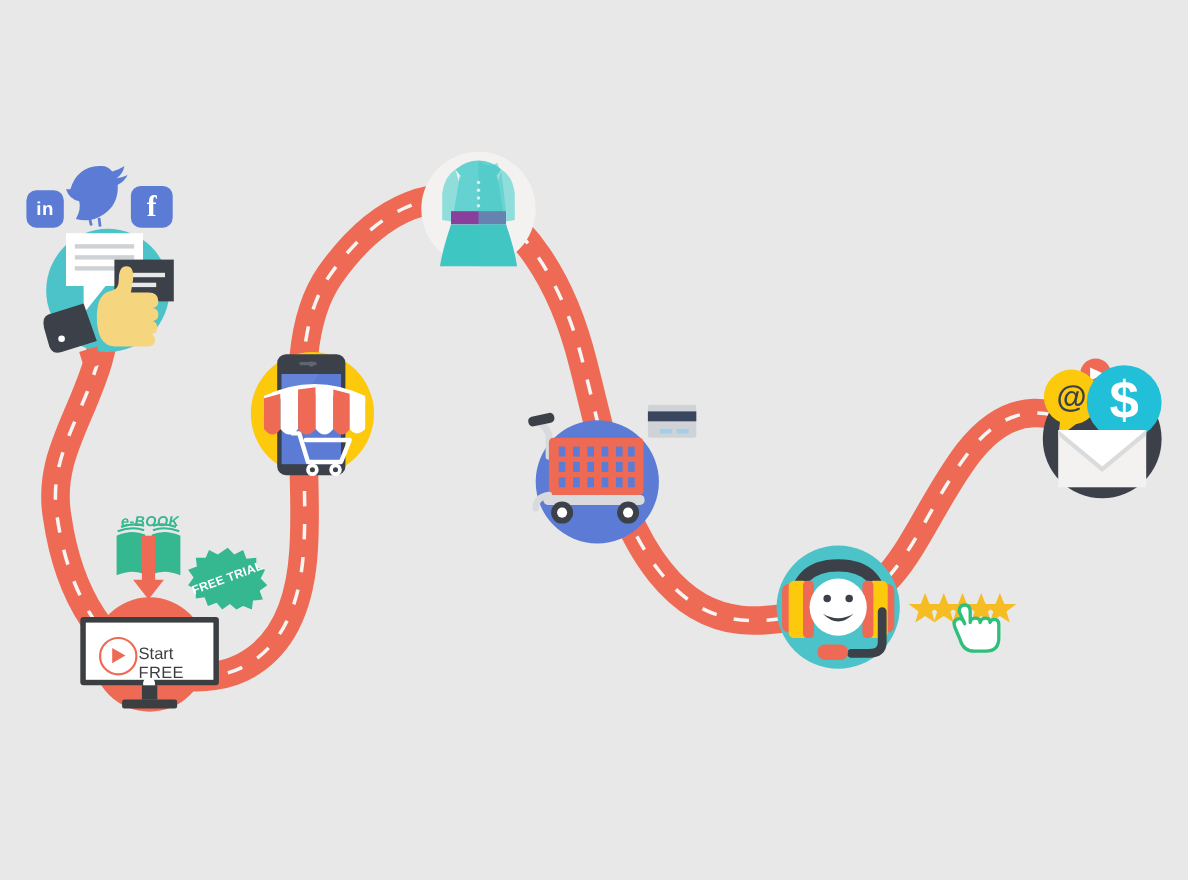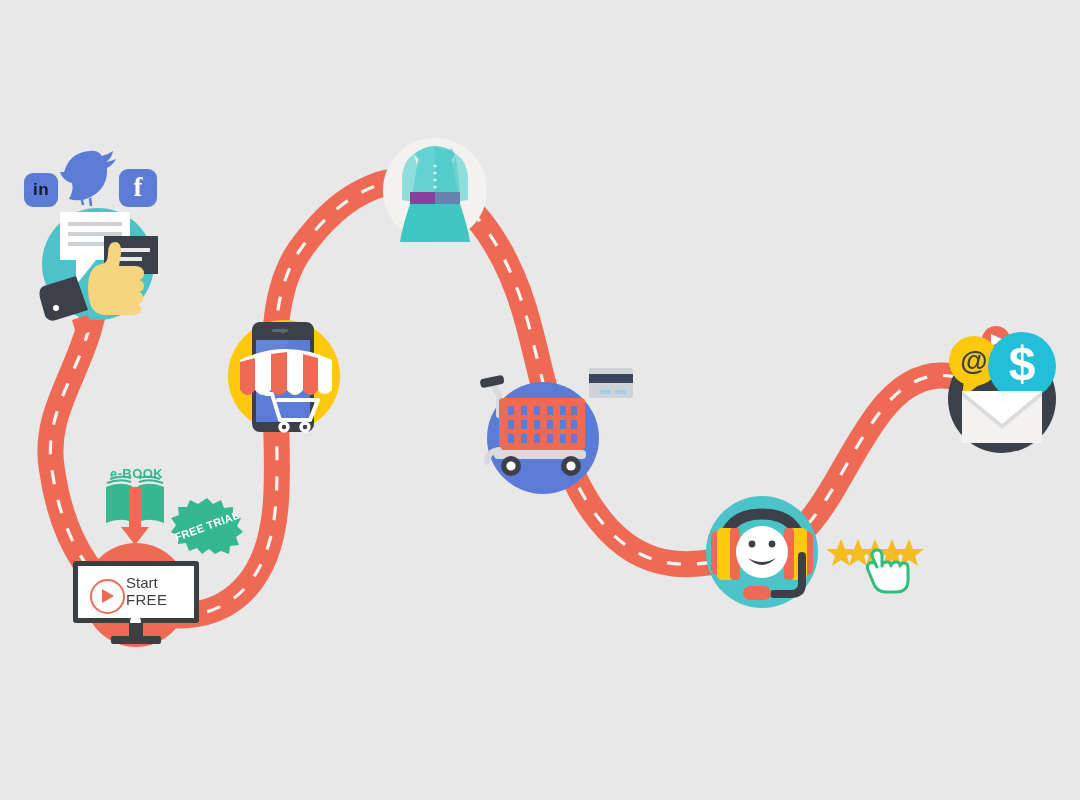--- a/index.html
+++ b/index.html
@@ -10,37 +10,37 @@
     overflow:hidden;
   }
   #stage{position:relative;width:1080px;height:800px;overflow:hidden;background:#e8e8e8;}
   .layer{position:absolute;left:0;top:0;width:1080px;height:800px;}
   .node{position:absolute;}
   .lbl{position:absolute;white-space:nowrap;}
 
   
   #social-circle{left:42px;top:208px;width:112px;height:112px;border-radius:50%;background:#4bc3c8;}
   #li-badge{left:24px;top:173px;width:34px;height:34px;border-radius:9px;background:#5b7bd5;
-            color:#0f172a;font-size:17px;font-weight:bold;text-align:center;line-height:34px;letter-spacing:.5px;}
+            color:#ffffff;font-size:17px;font-weight:bold;text-align:center;line-height:34px;letter-spacing:.5px;}
   #fb-badge{left:119px;top:169px;width:38px;height:38px;border-radius:9px;background:#5b7bd5;
             color:#fff;font-size:27px;font-weight:bold;text-align:center;line-height:36px;font-family:"Liberation Serif",serif;}
 
   
-  #ebook-label{left:110px;top:466px;color:#35b78f;font-size:13px;font-weight:bold;letter-spacing:.4px;}
+  #ebook-label{left:110px;top:466px;color:#35b78f;font-size:13px;font-weight:bold;letter-spacing:.4px;font-style:italic;}
   #freetrial{left:169px;top:497px;width:76px;height:58px;}
   #freetrial .txt{position:absolute;left:0;top:0;width:76px;height:58px;display:flex;align-items:center;
      justify-content:center;color:#fff;font-size:11px;font-weight:bold;letter-spacing:.3px;transform:rotate(-20deg);}
   #monitor{left:73px;top:561px;width:126px;height:84px;}
   #mon-screen{position:absolute;left:0;top:0;width:126px;height:62px;background:#3c3f41;border-radius:3px;}
   #mon-inner{position:absolute;left:5px;top:5px;width:116px;height:52px;background:#fff;}
   #mon-dot{position:absolute;left:57px;top:55px;width:11px;height:11px;border-radius:50%;background:#fff;}
   #mon-neck{position:absolute;left:56px;top:62px;width:14px;height:13px;background:#3c3f41;}
   #mon-base{position:absolute;left:38px;top:75px;width:50px;height:8px;border-radius:2px;background:#3c3f41;}
   #demo-text{position:absolute;left:48px;top:8px;color:#3c3f41;font-size:15px;line-height:17px;}
-  #demo-text .l1{display:block;}
+  #demo-text .l1{display:block;margin-top:12px;}
   #demo-text .l2{display:block;letter-spacing:.3px;}
   #play-ring{position:absolute;left:12px;top:13px;width:31px;height:31px;border-radius:50%;border:2px solid #ef6a54;}
   #play-tri{position:absolute;left:10px;top:8px;width:0;height:0;border-left:12px solid #ef6a54;
             border-top:7px solid transparent;border-bottom:7px solid transparent;}
 
   
   #shop-circle{left:228px;top:320px;width:112px;height:112px;border-radius:50%;background:#fdc90d;}
 
   
   #dress-circle{left:383px;top:138px;width:104px;height:104px;border-radius:50%;background:#f3f2f1;}

